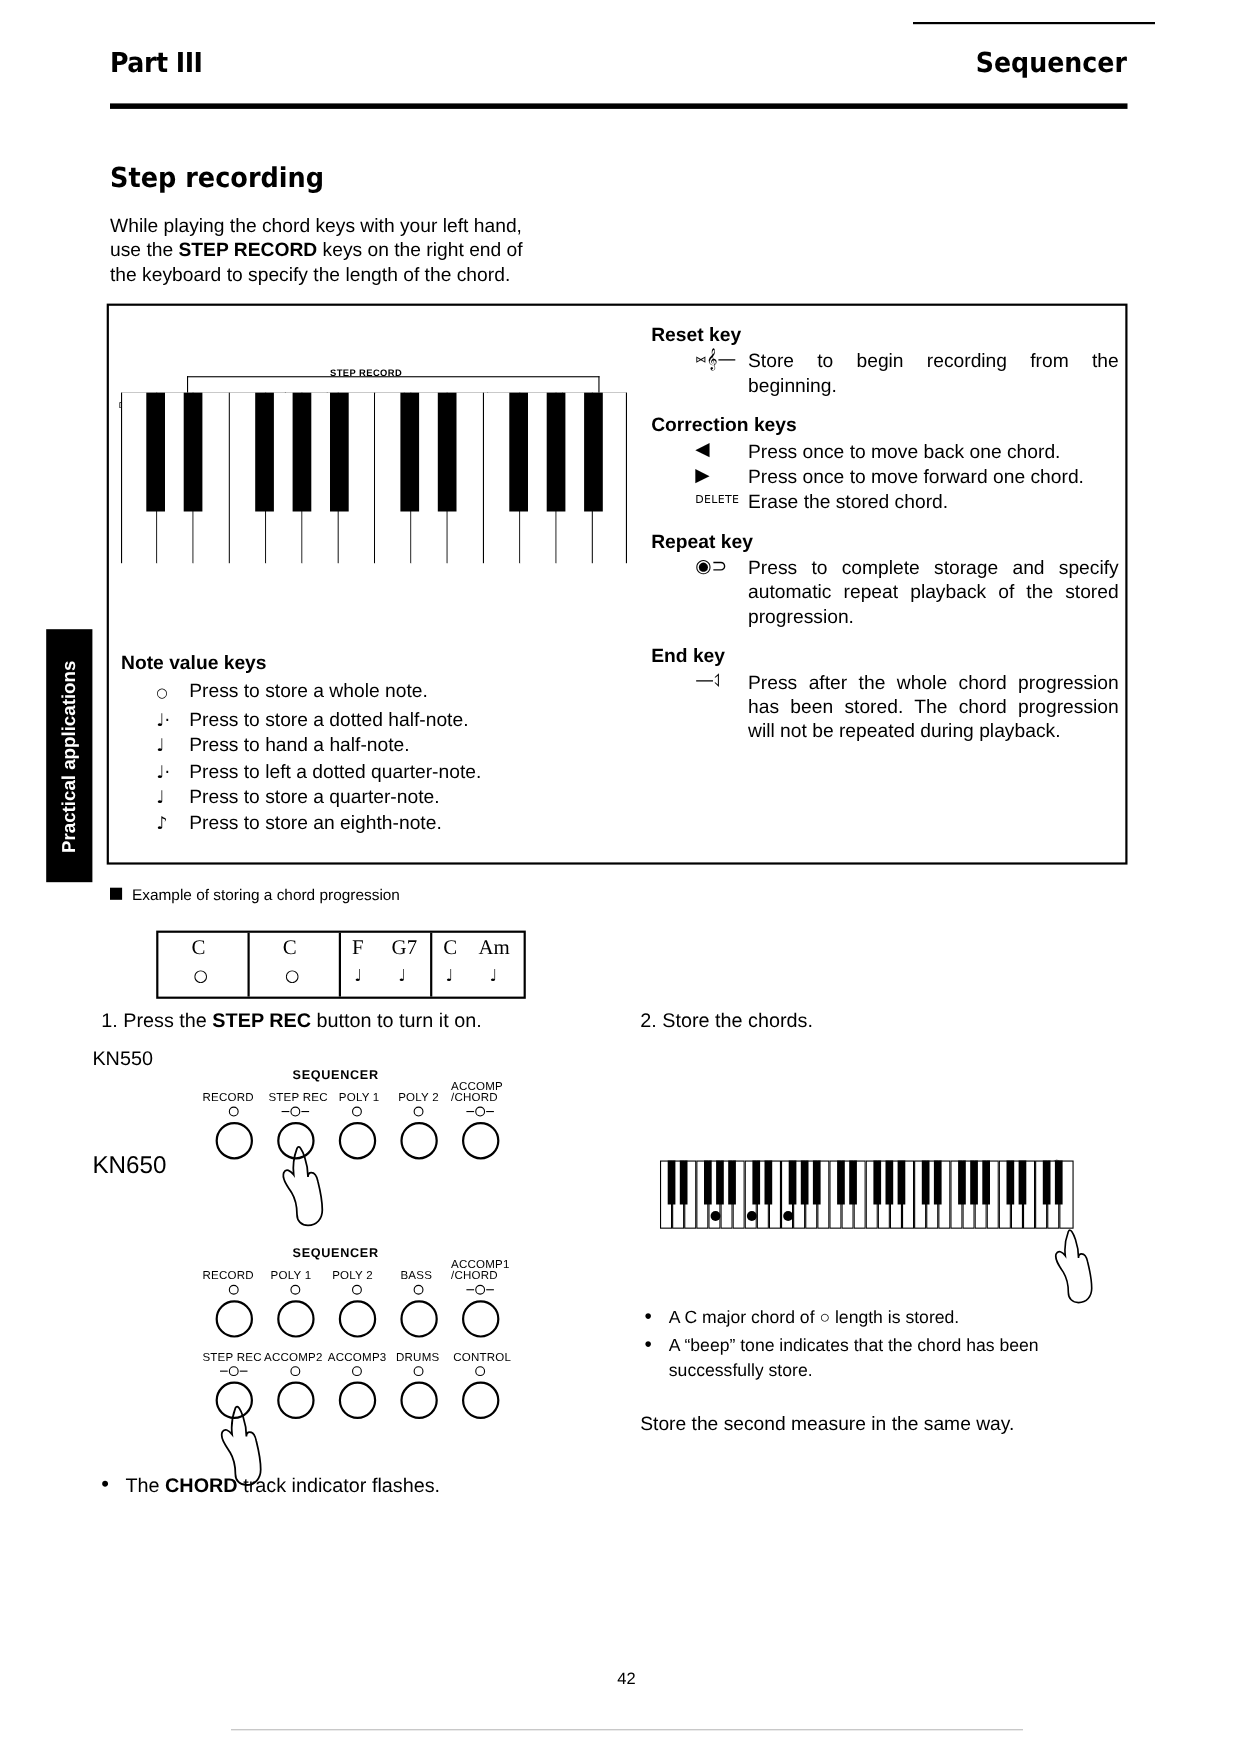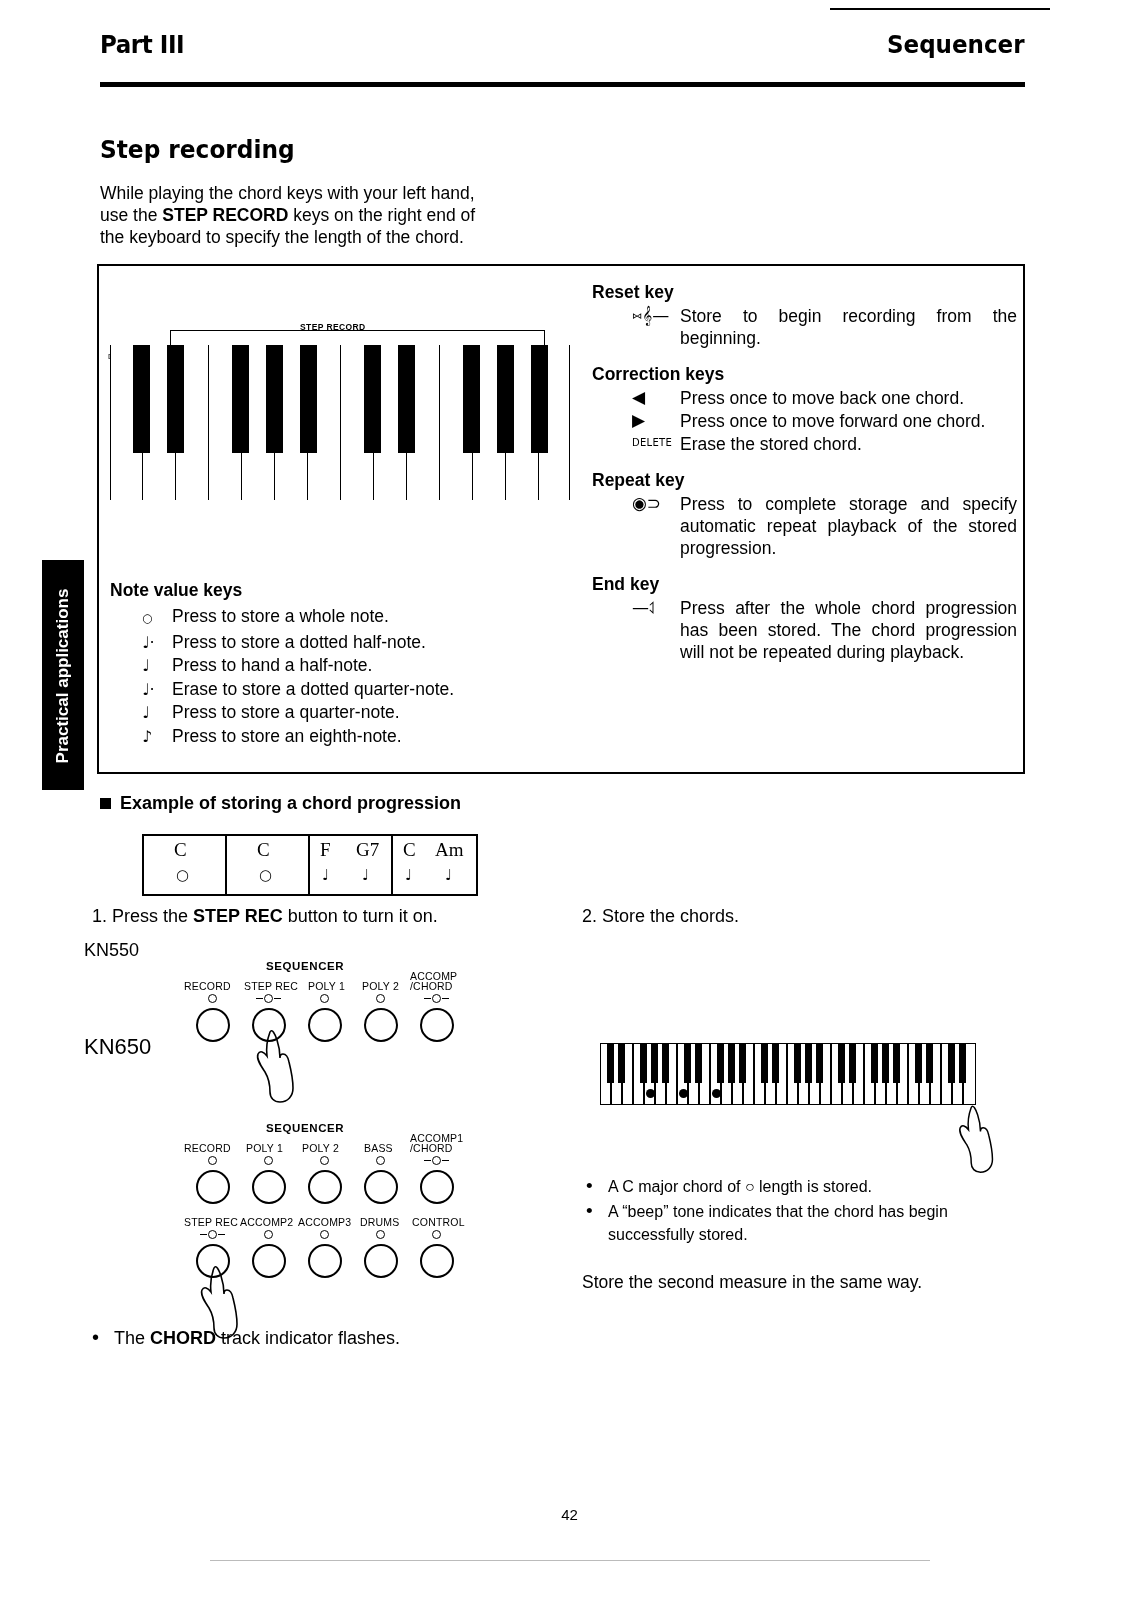--- a/index.html
+++ b/index.html
@@ -11,20 +11,21 @@
     width: 1139px;
     height: 1600px;
     position: relative;
     font-family: "Liberation Sans", sans-serif;
     color: #000;
     overflow: hidden;
   }
   .page {
     position: absolute;
     inset: 0;
+    margin-top: 12px;
   }
 
   
   .top-rule {
     position: absolute;
     left: 830px;
     top: 8px;
     width: 220px;
     border-top: 2px solid #000;
   }
@@ -240,22 +241,22 @@
     box-sizing: border-box;
     font-family: "DejaVu Sans", sans-serif;
   }
   .nvk-txt { font-size: 17.5px; }
 
   
   .ex-head {
     position: absolute;
     left: 100px;
     top: 793px;
-    font-size: 18px;
-    font-weight: bold;
+    font-size: 14px;
+    font-weight: normal;
   }
   .ex-head .bullet {
     display: inline-block;
     width: 11px;
     height: 11px;
     background: #000;
     margin-right: 9px;
   }
 
   
@@ -595,21 +596,21 @@
     <div class="nvk-row">
       <div class="nvk-sym">♩·</div>
       <div class="nvk-txt">Press to store a dotted half-note.</div>
     </div>
     <div class="nvk-row">
       <div class="nvk-sym">♩</div>
       <div class="nvk-txt">Press to hand a half-note.</div>
     </div>
     <div class="nvk-row">
       <div class="nvk-sym">♩·</div>
-      <div class="nvk-txt">Erase to store a dotted quarter-note.</div>
+      <div class="nvk-txt">Press to left a dotted quarter-note.</div>
     </div>
     <div class="nvk-row">
       <div class="nvk-sym">♩</div>
       <div class="nvk-txt">Press to store a quarter-note.</div>
     </div>
     <div class="nvk-row">
       <div class="nvk-sym">♪</div>
       <div class="nvk-txt">Press to store an eighth-note.</div>
     </div>
   </div>
@@ -794,21 +795,21 @@
   </div>
 
   <div class="hand" style="left:952px; top:1102px; width:44px; height:72px;">
     <svg viewBox="0 0 46 78" width="44" height="72">
       <path d="M20 6 C17 14 16 22 17 30 C14 26 10 24 8 28 C6 33 11 40 15 46 C18 51 20 58 20 66 C20 72 24 76 30 76 C38 76 43 70 43 62 C43 52 41 44 39 36 C38 31 36 28 33 28 C31 28 30 30 30 32 C30 26 29 20 27 14 C25 8 22 2 20 6 Z" fill="none" stroke="#000" stroke-width="1.6"></path>
     </svg>
   </div>
 
   <div class="bullets">
     <div class="b">A C major chord of ○ length is stored.</div>
-    <div class="b">A “beep” tone indicates that the chord has begin successfully stored.</div>
+    <div class="b">A “beep” tone indicates that the chord has been successfully store.</div>
   </div>
 
   <div class="store2">Store the second measure in the same way.</div>
 
   <div class="pageno">42</div>
   <div class="foot-rule"></div>
 
 </div>
 
 </body></html>

